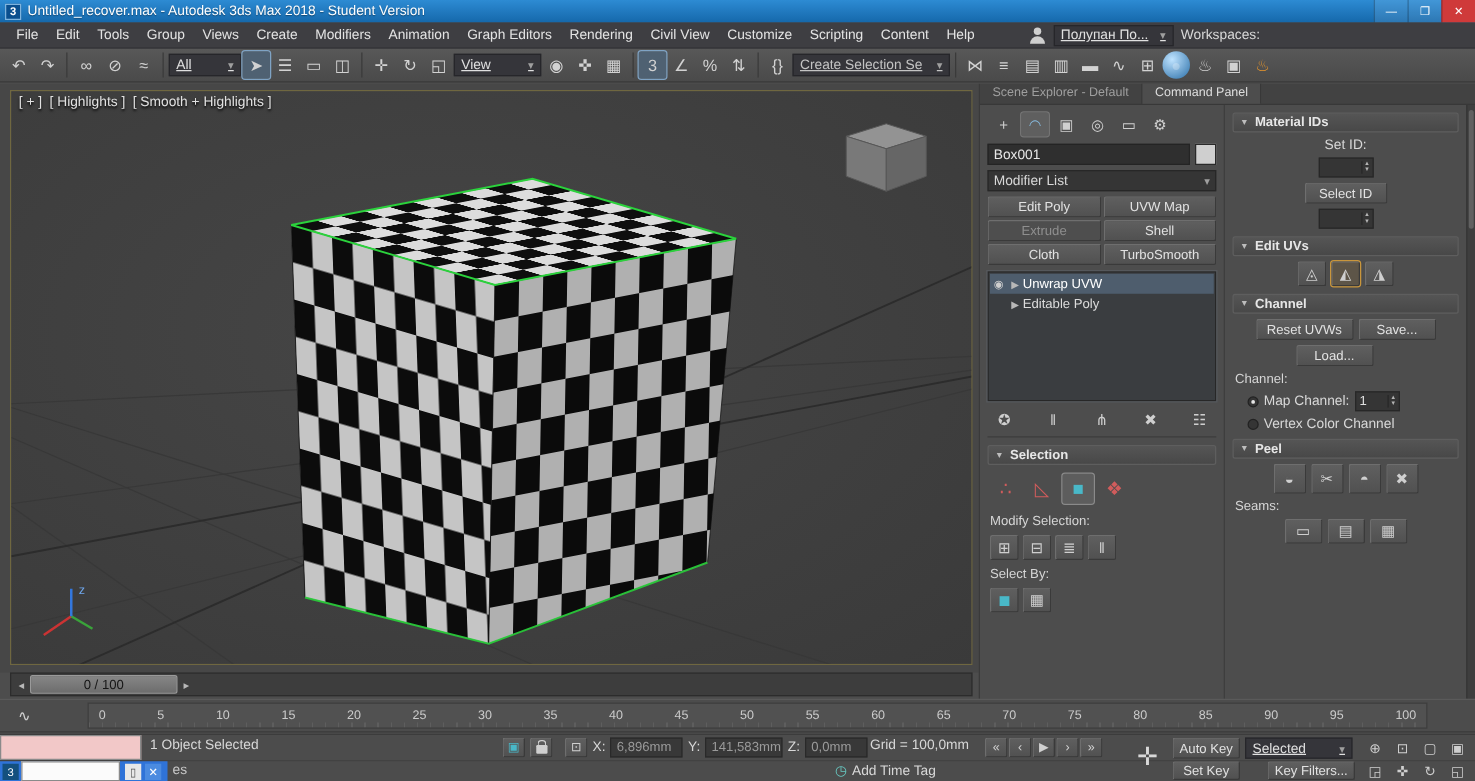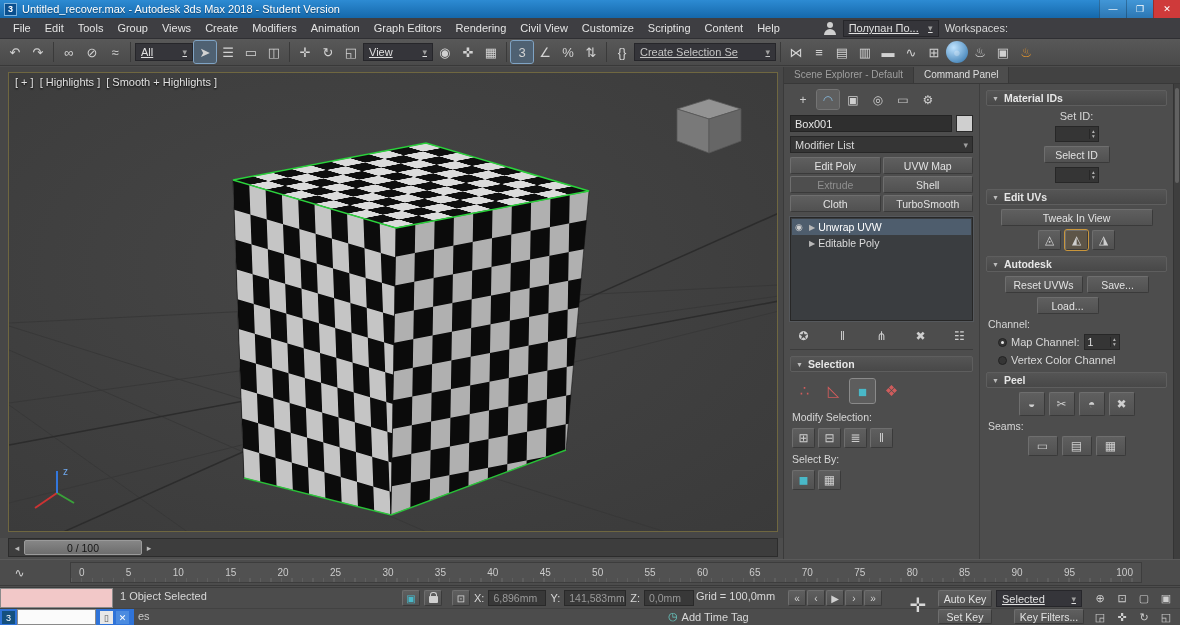--- a/index.html
+++ b/index.html
@@ -235,21 +235,21 @@
     <div class="tb-icon" data-active="true">3</div>
         <div class="tb-icon">∠</div>
         <div class="tb-icon">%</div>
         <div class="tb-icon">⇅</div>
       </div>
     <div class="tb-sep"></div>
     <div class="tb-group">
 
     <div class="tb-icon">{}</div>
       </div>
-    <div class="dd tb-dd" style="width:142px;color:#c4c4c4;">
+    <div class="dd tb-dd" style="width:126px;color:#c4c4c4;">
       <span>Create Selection Se</span>
         <span class="arr">▾</span>
     </div>
     <div class="tb-sep"></div>
     <div class="tb-group">
 
     <div class="tb-icon">⋈</div>
         <div class="tb-icon">≡</div>
         <div class="tb-icon">▤</div>
         <div class="tb-icon">▥</div>
@@ -439,32 +439,29 @@
                 <span>▾</span>
             </span>
           </div>
         </div>
 
         <div class="rollout-header">
           <span class="rarr">▼</span>
           <span>Edit UVs</span>
         </div>
         <div class="u-row center">
-          <div class="btn3d" style="width:152px;">Tweak In View</div>
-        </div>
-        <div class="u-row center">
 
         <div class="small-btn">◬</div>
             <div class="small-btn" data-active="true">◭</div>
             <div class="small-btn">◮</div>
           </div>
 
         <div class="rollout-header">
           <span class="rarr">▼</span>
-          <span>Autodesk</span>
+          <span>Channel</span>
         </div>
         <div class="u-row center">
           <div class="btn3d" style="width:78px;">Reset UVWs</div>
           <div class="btn3d" style="width:62px;">Save...</div>
         </div>
         <div class="u-row right" style="padding-right:18px;">
           <div class="btn3d" style="width:62px;">Load...</div>
         </div>
         <div class="panel-label">Channel:</div>
         <div class="u-row" style="padding-left:10px;">

